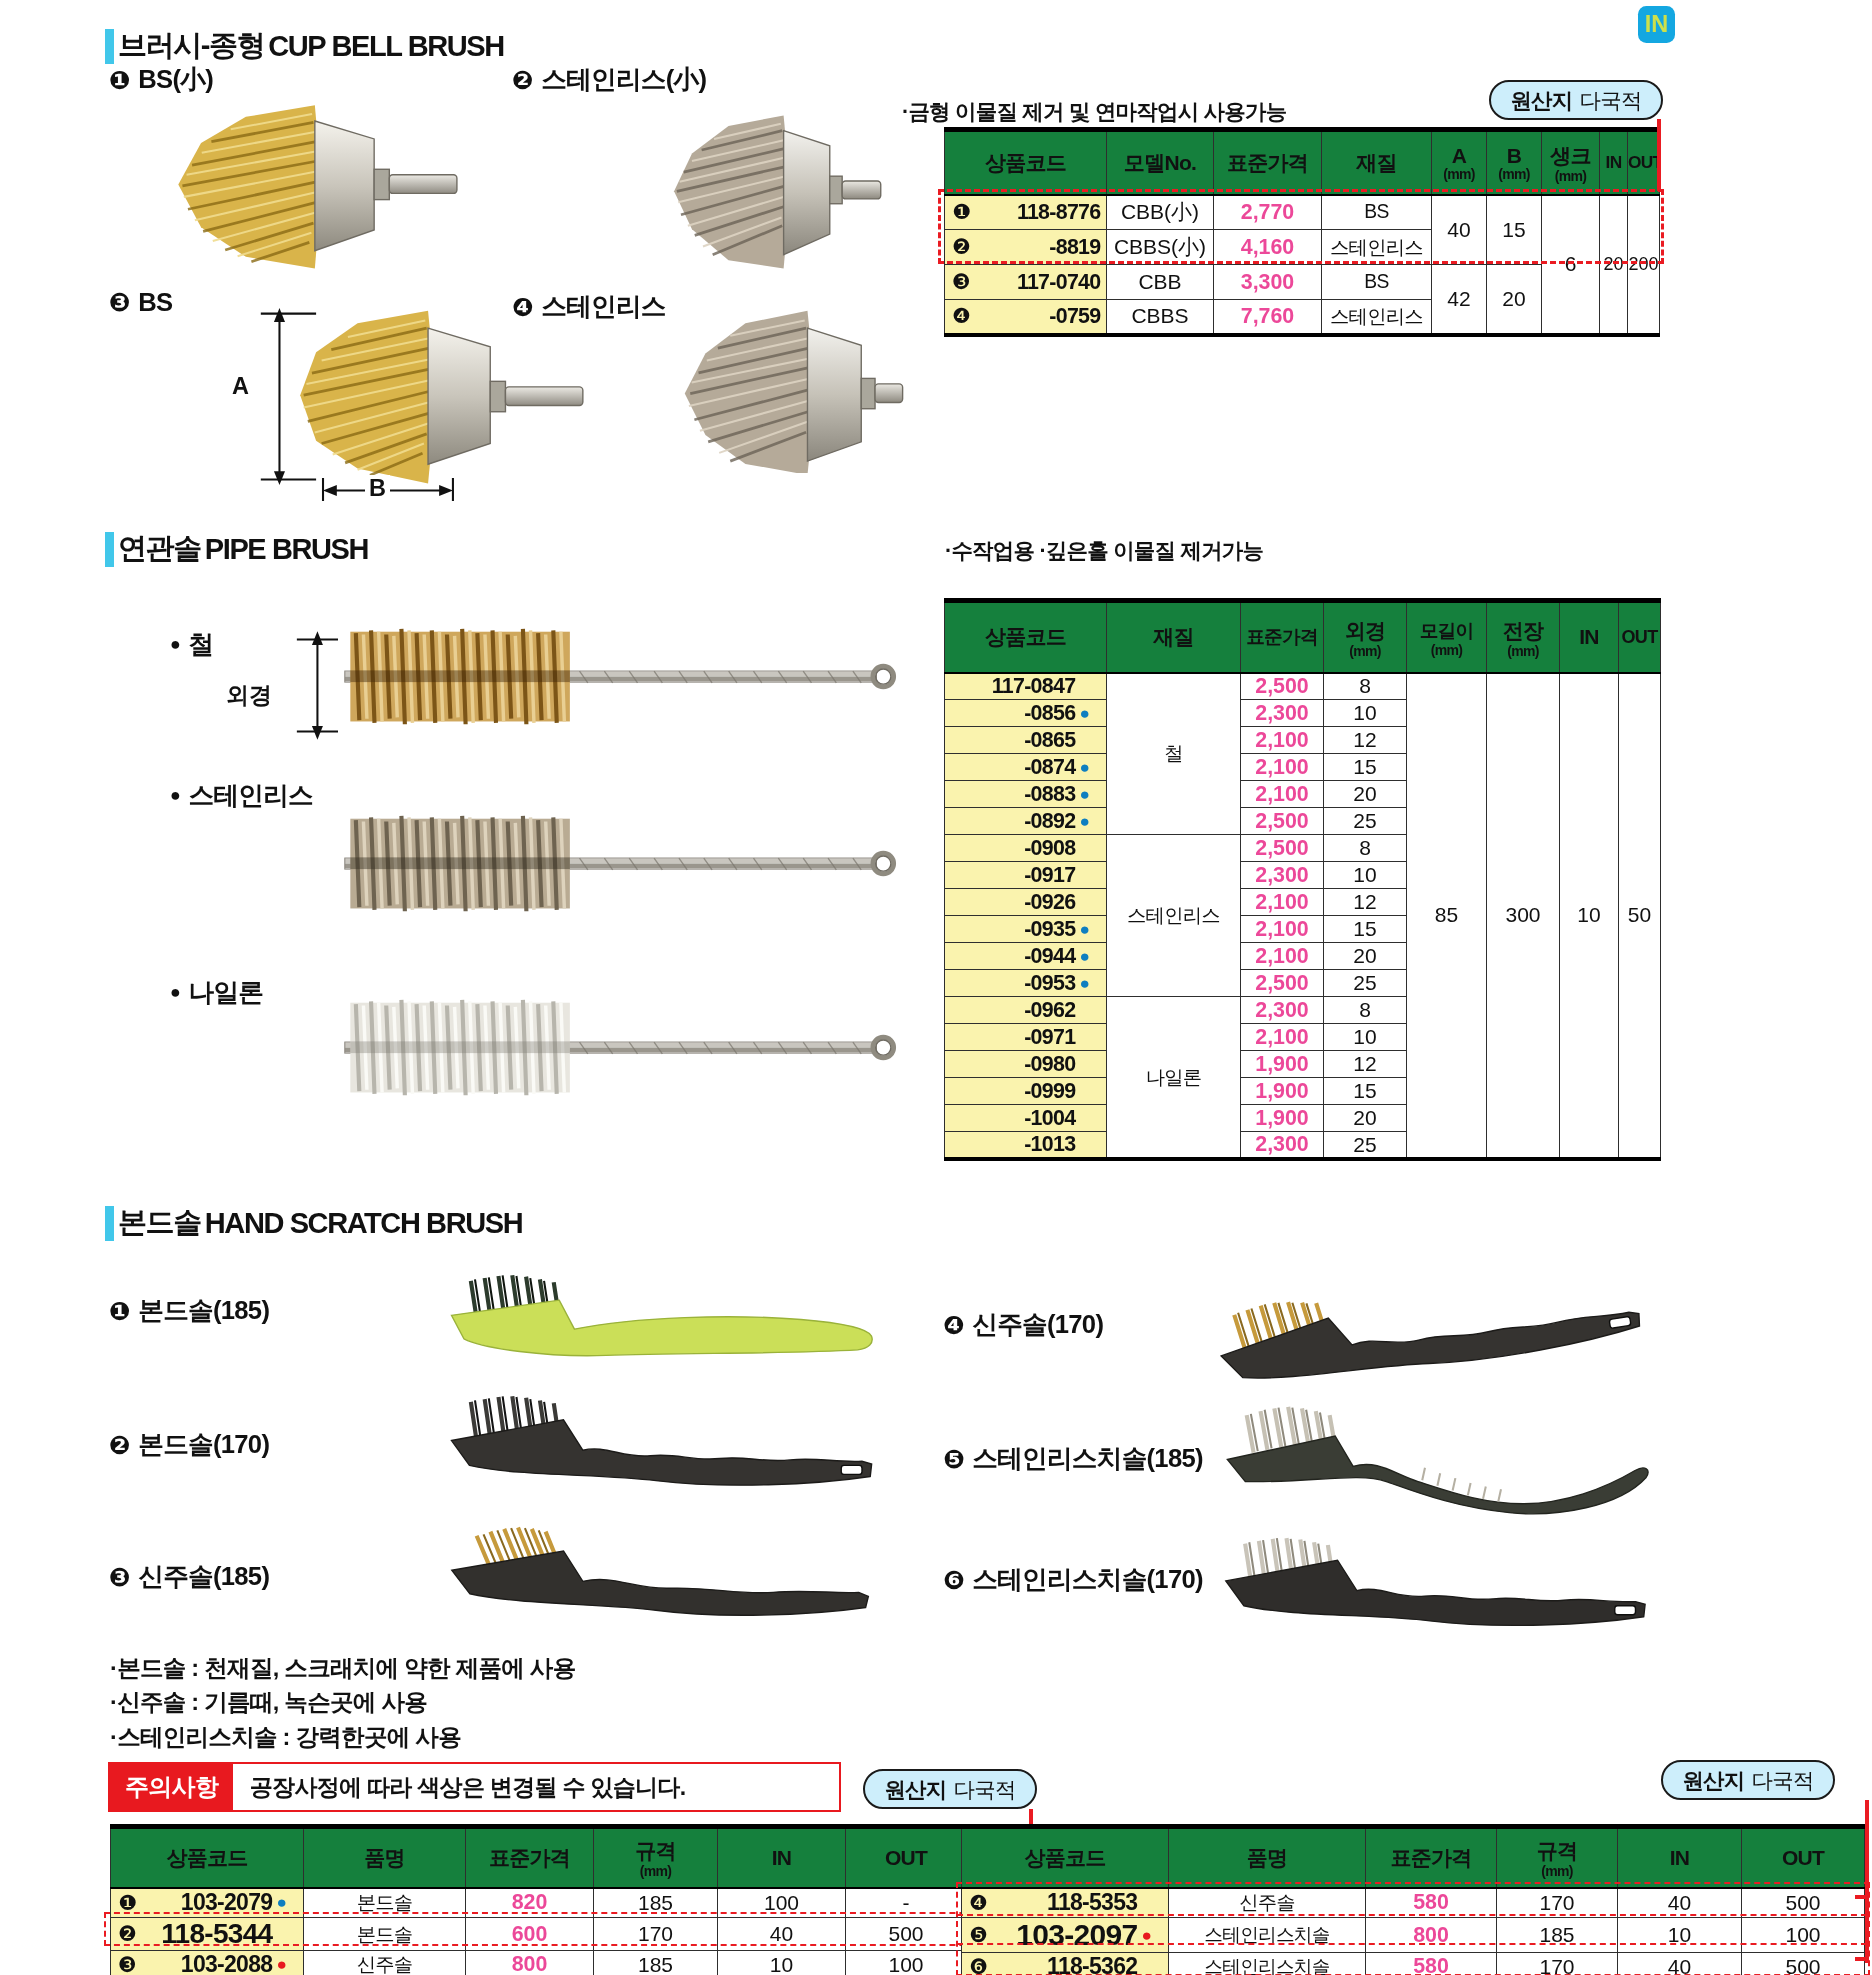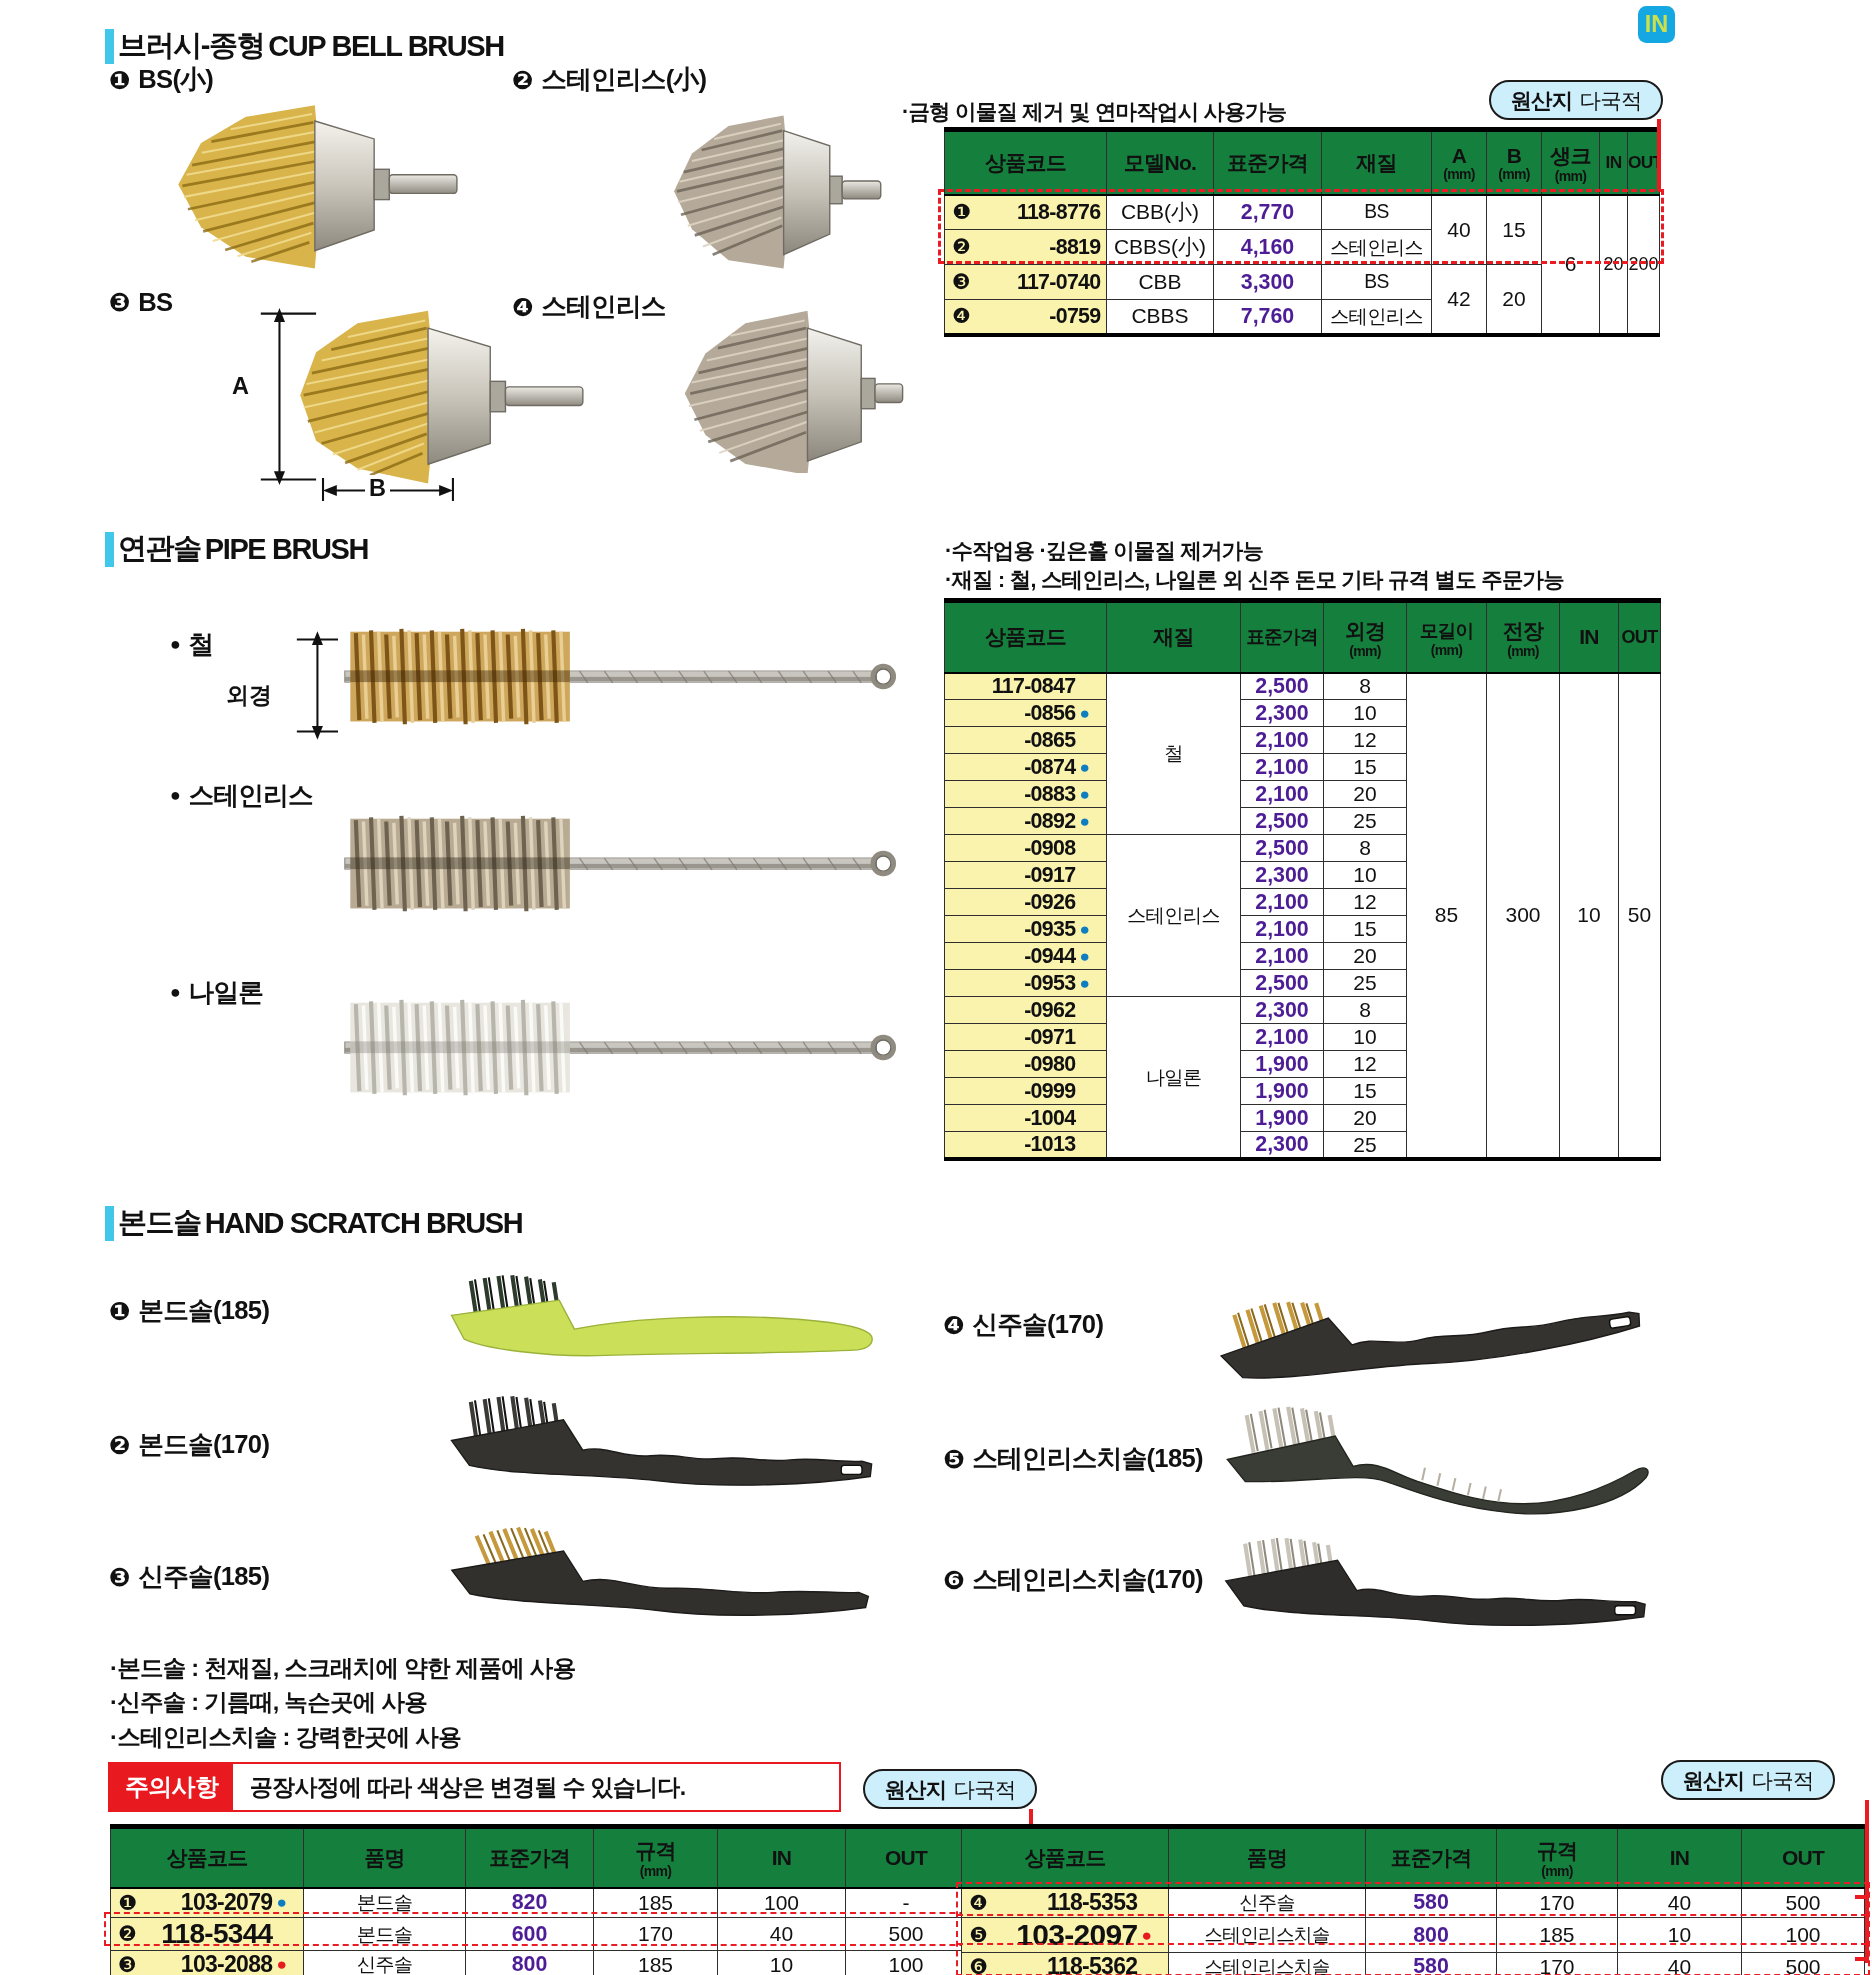--- a/index.html
+++ b/index.html
@@ -28,21 +28,21 @@
   table{border-collapse:collapse;table-layout:fixed;background:#fff;
         border-top:5.5px solid #000;border-bottom:4.1px solid #000;}
   th,td{border:1.4px solid #2e2e2e;overflow:hidden;white-space:nowrap;padding:0;box-sizing:border-box;}
   thead th{background:#15803d;font-size:21px;font-weight:bold;vertical-align:middle;border-bottom:2.8px solid #000;letter-spacing:-0.7px;}
   .hu{font-size:14px;font-weight:bold;line-height:.95;}
   td{font-size:21px;text-align:center;vertical-align:middle;}
   .t1 thead th{height:65px;}  .t1 tbody tr{height:35px;}
   .t2 thead th{height:72px;} .t2 tbody tr{height:27px;}
   .t3 thead th{height:61px;}  .t3 tbody tr{height:30px;}
   .ycell{background:#faf3ae;}
-  .price{color:#4c1d95;font-weight:bold;font-size:21.4px;}
+  .price{color:#ec4899;font-weight:bold;font-size:21.4px;}
   .qty{font-weight:normal;}
   .mat{font-weight:normal;font-size:19.3px;letter-spacing:-0.7px;}
   .codeflex{display:flex;align-items:center;padding:0 5.5px 0 7px;gap:4.1px;}
   .codeflex .cnum{font-size:21px;}
   .codeflex .ccode{flex:1;text-align:right;font-weight:bold;font-size:21.4px;letter-spacing:-0.7px;}
   .dotslot{width:21px;text-align:left;font-size:17.3px;flex:none;}
   .dot-blue{color:#0e7ec0;}
   .dot-red{color:#e8191f;}
   
   .dashed{position:absolute;border:3.5px dashed #ea1b22;pointer-events:none;box-sizing:border-box;}
@@ -333,21 +333,20 @@
     <path d="M360,71 L372,88 M396,71 L408,88 M432,71 L444,88 M468,71 L480,88 M504,71 L516,88 M540,71 L552,88 M576,71 L588,88 M612,71 L624,88 M648,71 L660,88 M684,71 L696,88 M720,71 L732,88 M756,71 L768,88" stroke="#7a766d" stroke-width="2" opacity=".7"></path>
     <circle cx="800" cy="79" r="15" fill="none" stroke="#8f8b80" stroke-width="7"></circle>
     <circle cx="800" cy="79" r="11" fill="none" stroke="#6f6b62" stroke-width="2"></circle>
     <rect x="28" y="14" width="318" height="130" fill="#e8e6df"></rect>
     <path d="M36,16 L41,142 M58,12 L63,146 M80,18 L85,140 M102,10 L107,148 M124,16 L129,142 M146,12 L151,146 M168,18 L173,140 M190,10 L195,148 M212,16 L217,142 M234,12 L239,146 M256,18 L261,140 M278,10 L283,148 M300,16 L305,142 M322,12 L327,146" stroke="#b7b5ac" stroke-width="6" fill="none"></path>
     <path d="M47,18 L52,140 M69,14 L74,144 M91,20 L96,138 M113,12 L118,146 M135,18 L140,140 M157,14 L162,144 M179,20 L184,138 M201,12 L206,146 M223,18 L228,140 M245,14 L250,144 M267,20 L272,138 M289,12 L294,146 M311,18 L316,140 M333,14 L338,144" stroke="#fafaf6" stroke-width="5" fill="none"></path>
     <rect x="28" y="70" width="318" height="17" fill="rgba(120,118,110,.35)"></rect>
   </svg>
 
   <div class="abs note" style="left:945px;top:536px;">·수작업용   ·깊은홀 이물질 제거가능</div>
-  <div class="abs note" style="left:945px;top:565px;">·재질 : 철, 스테인리스, 나일론 외 신주 돈모 기타 규격 별도 주문가능</div>
 
   <table class="abs t2" style="left:944px;top:598px;width:715px;">
     <colgroup>
         <col style="width:162px">
         <col style="width:134px">
         <col style="width:83px">
         <col style="width:83px">
         <col style="width:80px">
         <col style="width:73px">
         <col style="width:59px">

